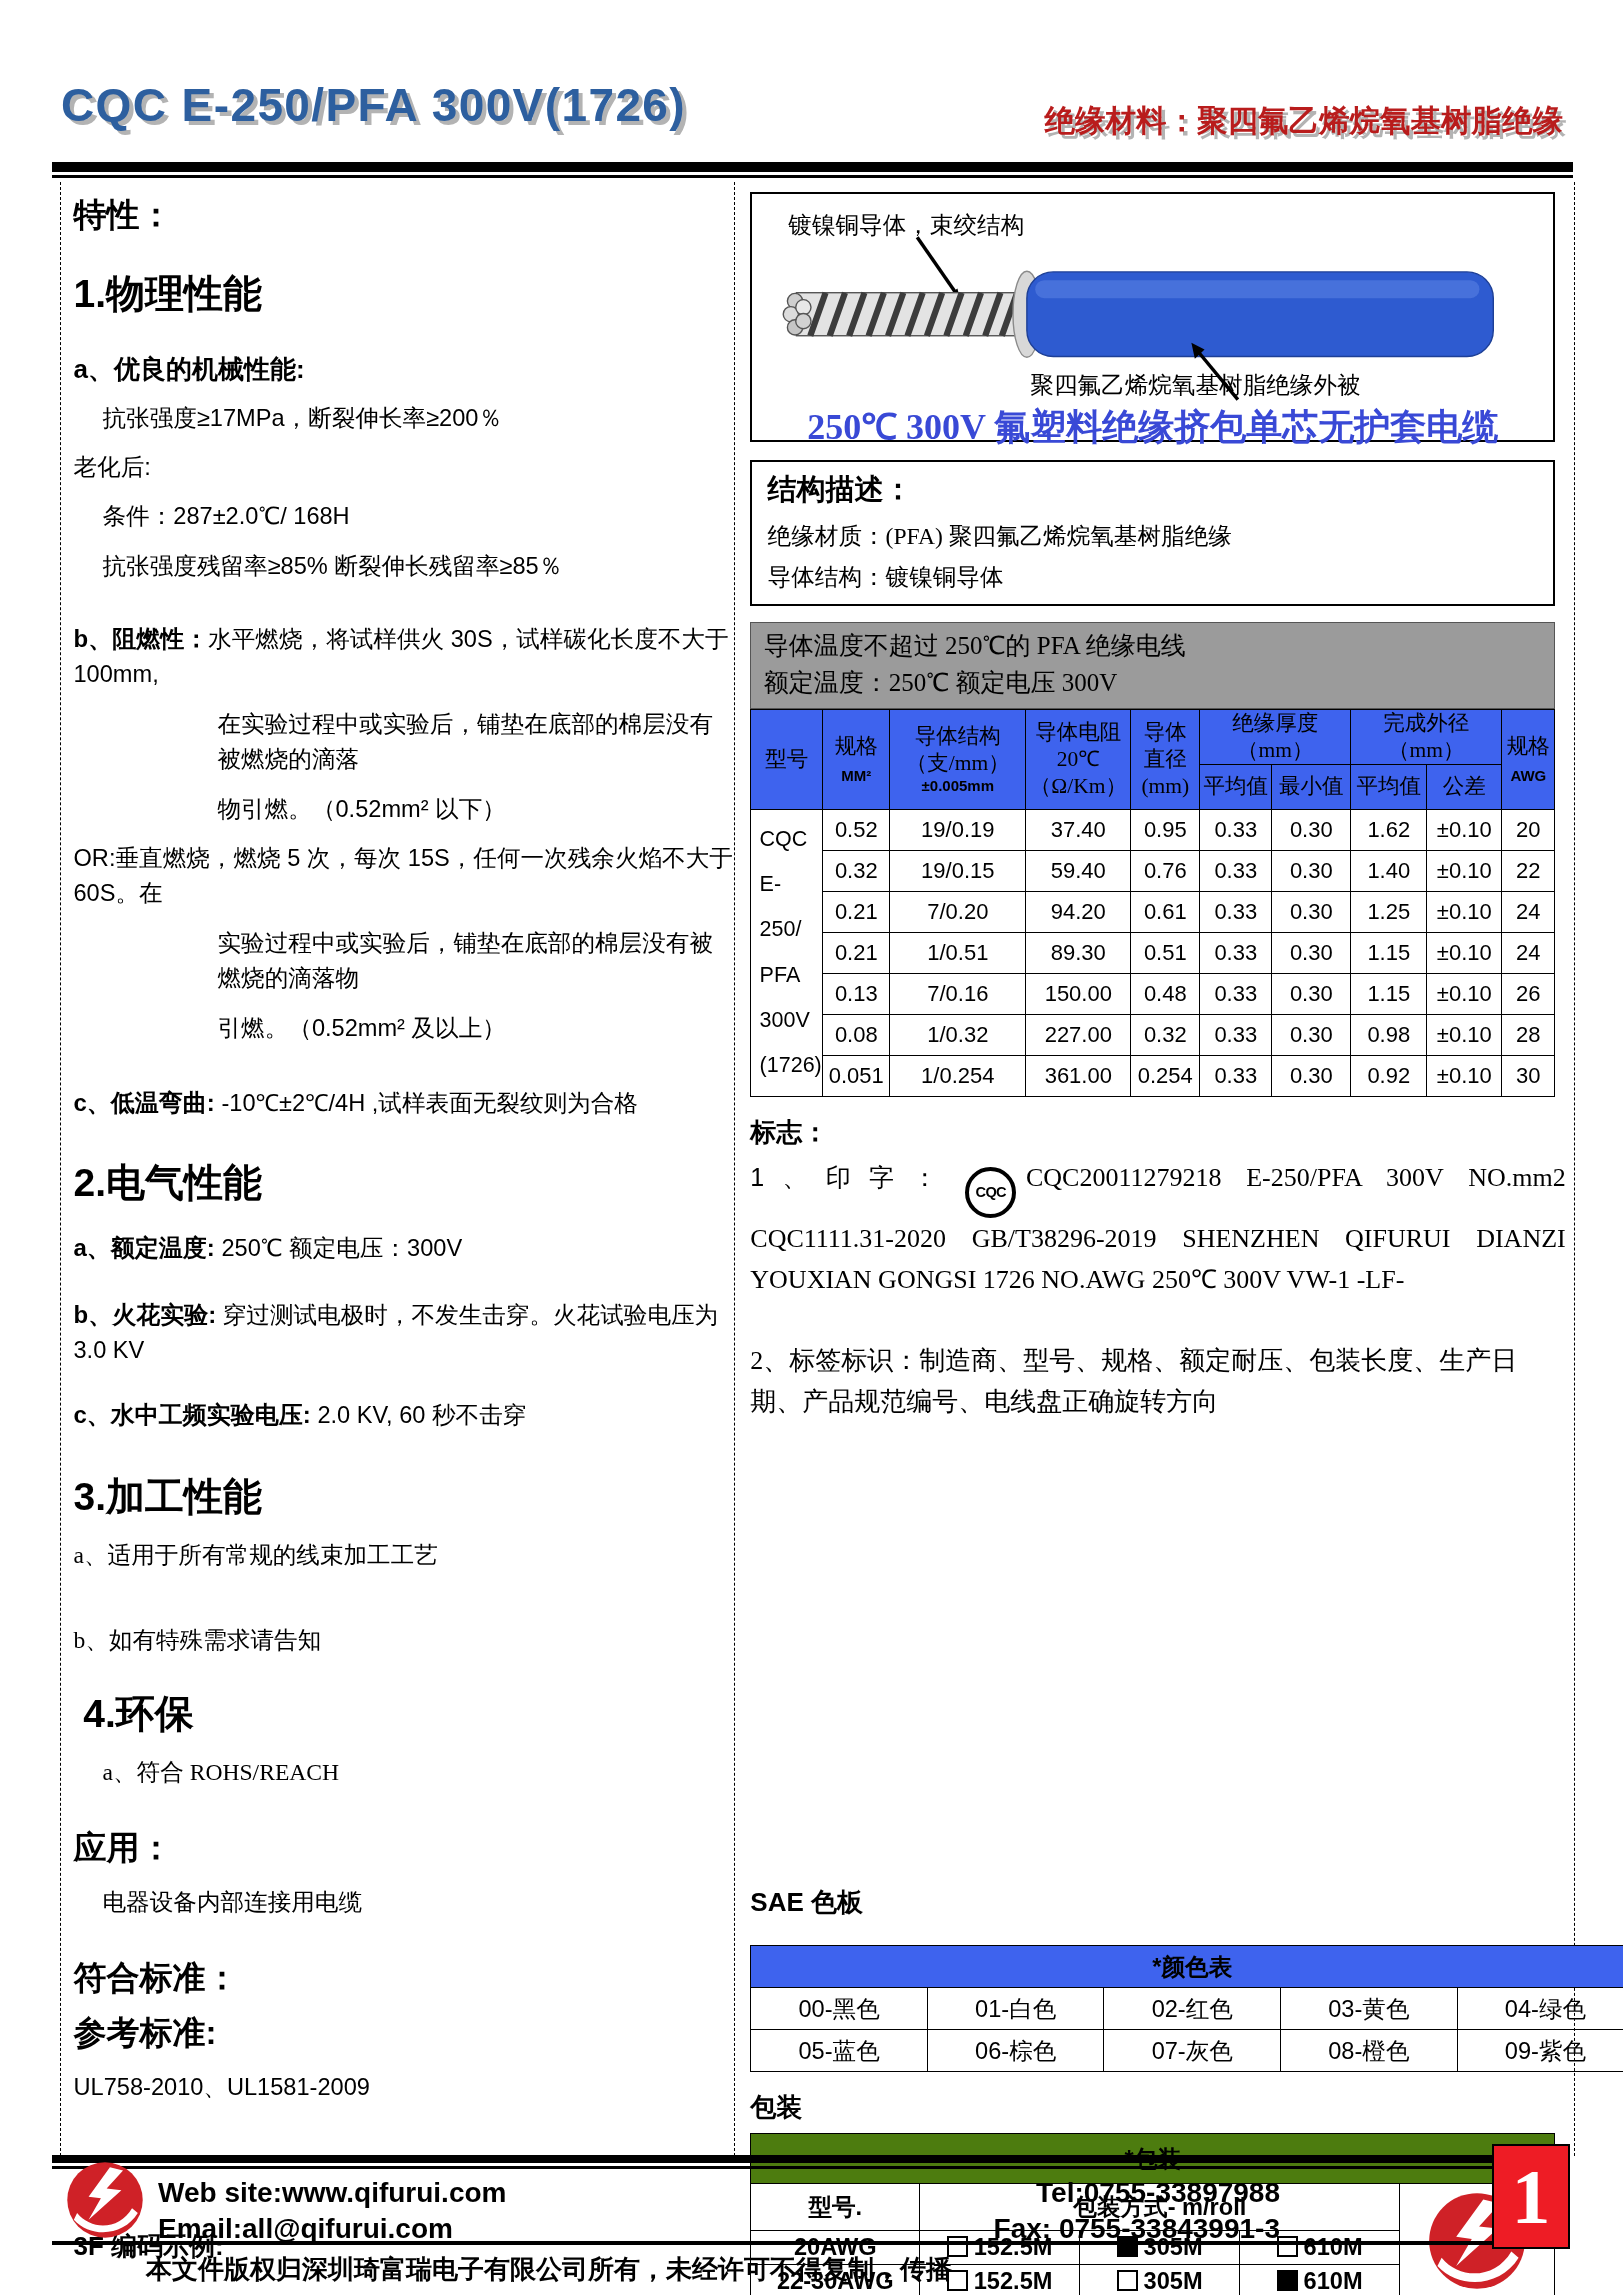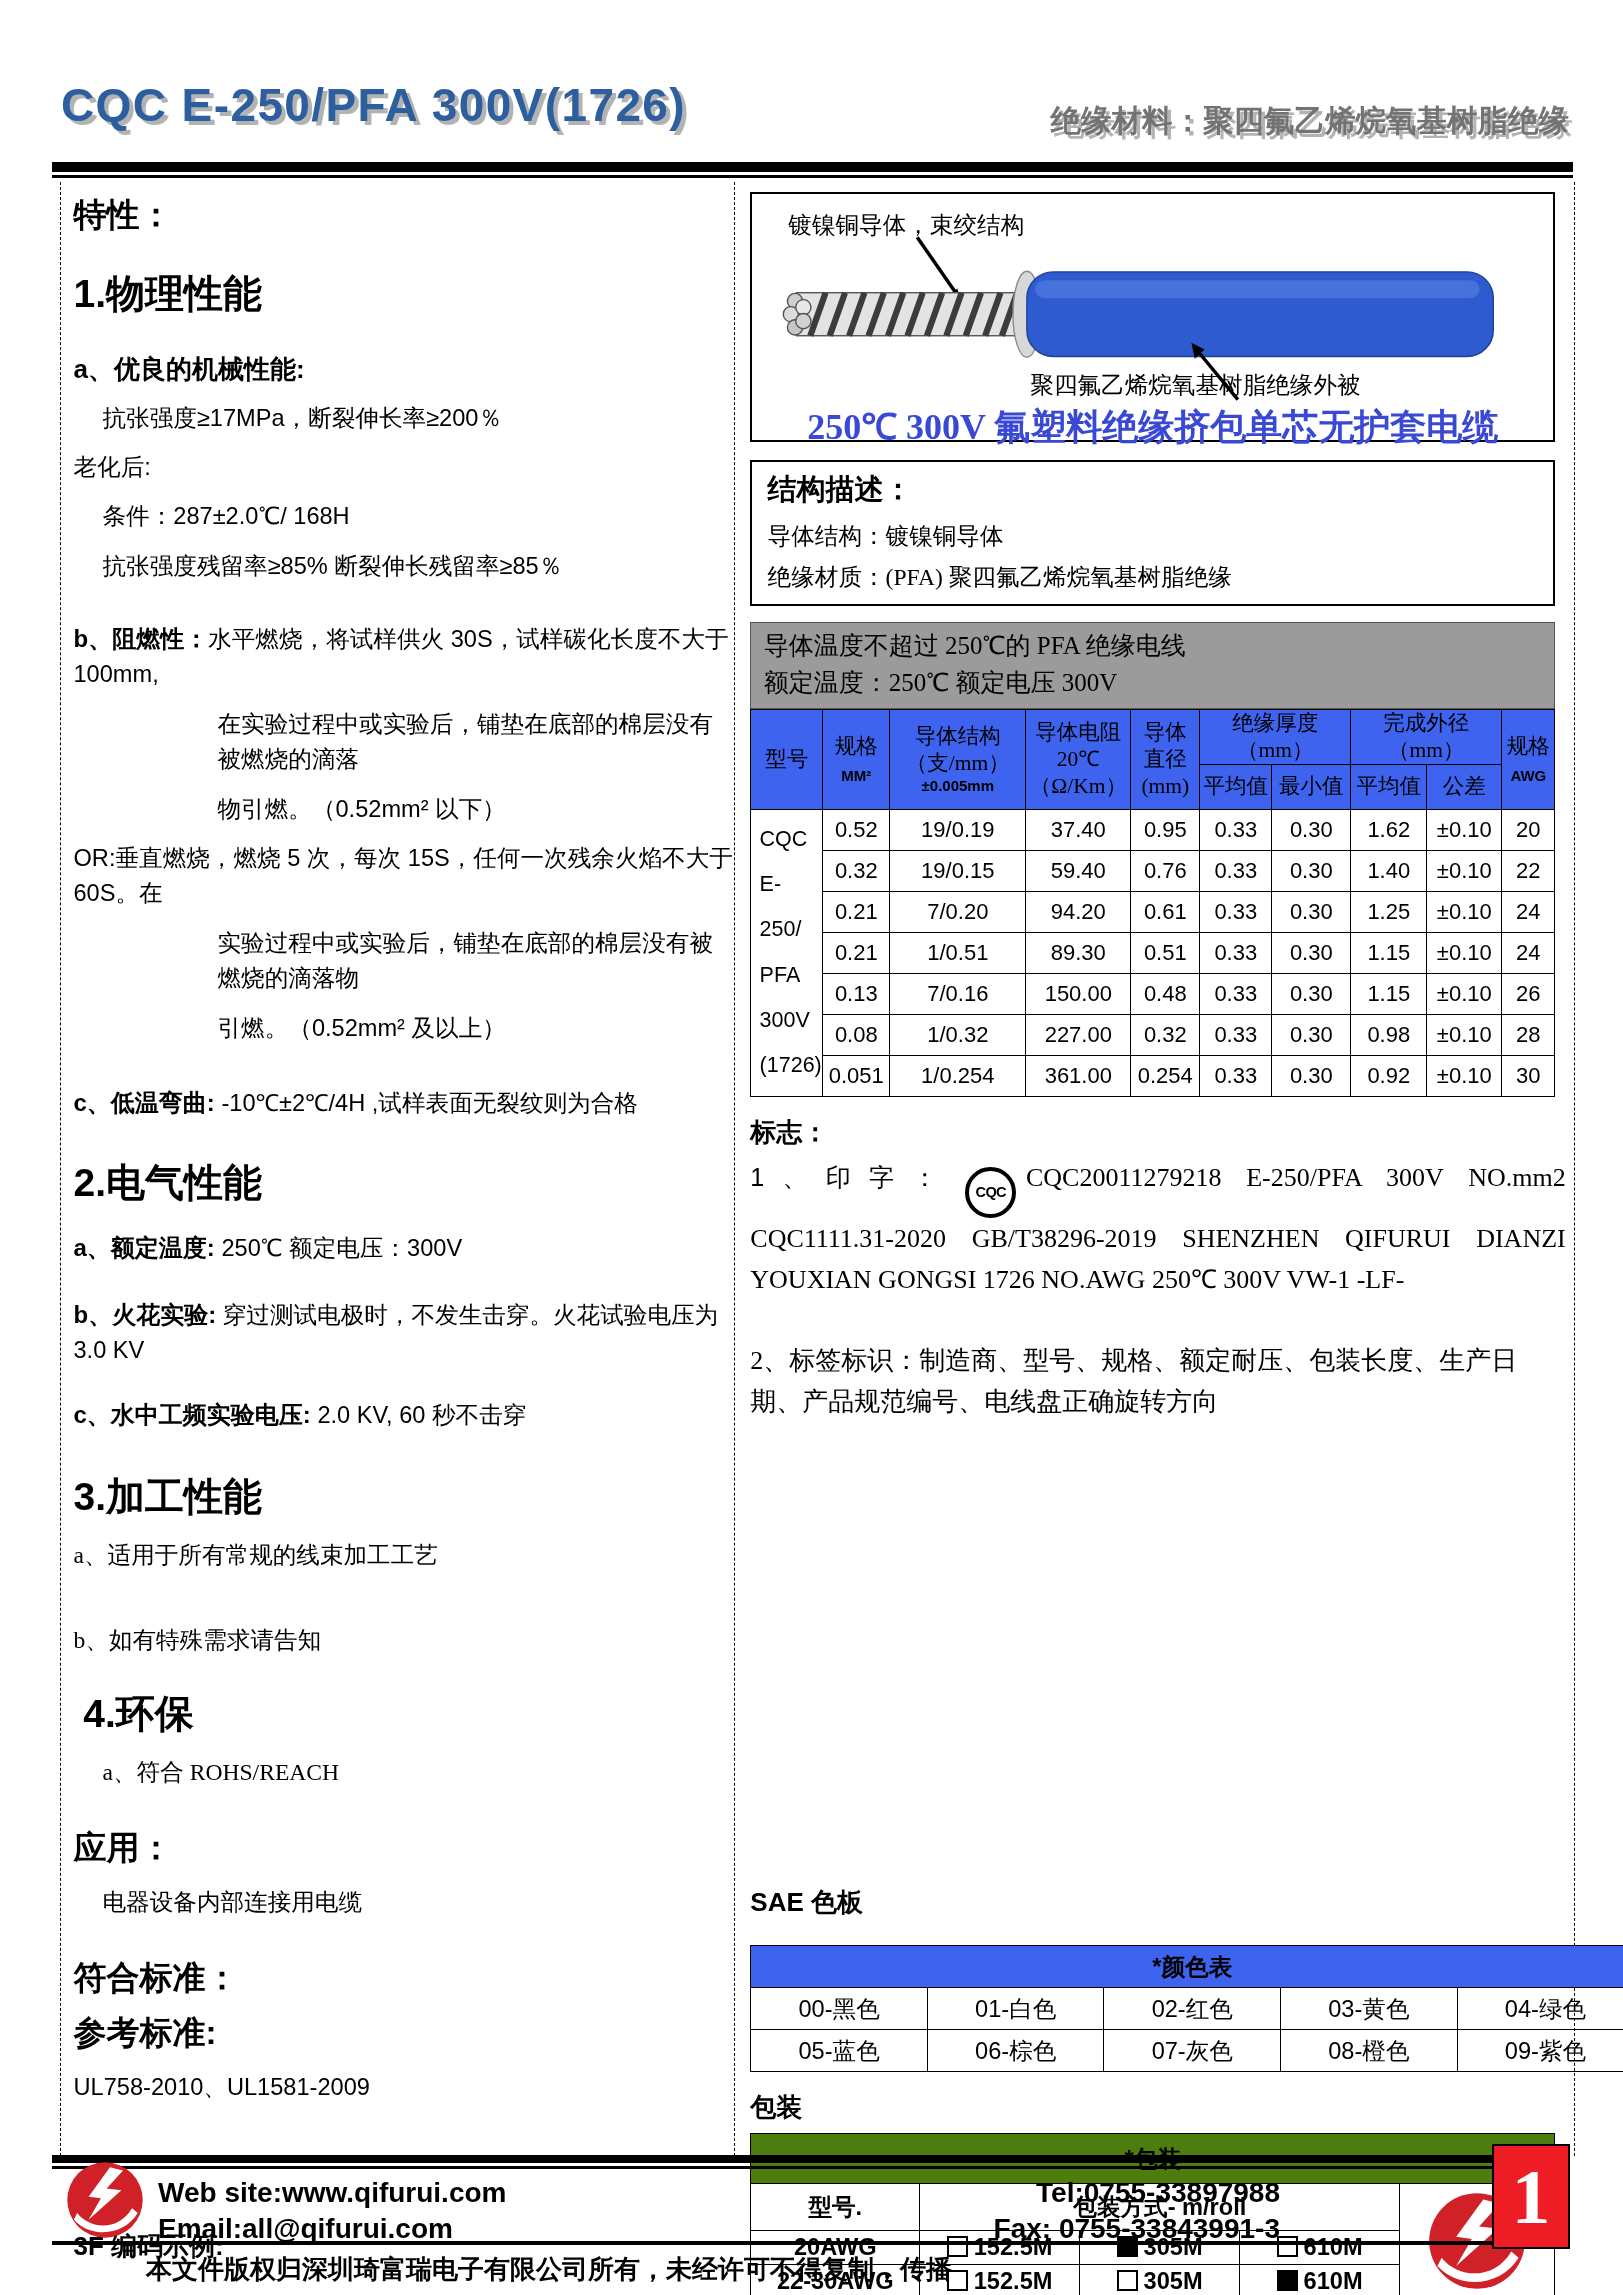--- a/index.html
+++ b/index.html
@@ -3,22 +3,22 @@
 <meta charset="utf-8">
 <style>
   html,body{margin:0;padding:0;background:#e8e8e8;}
   .page{position:relative;width:1623px;height:2295px;background:#fff;margin:0 auto;
         font-family:"Liberation Sans",sans-serif;color:#000;overflow:hidden;}
   .serif{font-family:"Liberation Serif",serif;}
 
   
   .hdr-title{position:absolute;left:61px;top:78px;font-size:46px;font-weight:bold;
              color:#2d5f9f;text-shadow:4.2px 4.2px 0 #b3b3b3;letter-spacing:1.4px;white-space:nowrap;}
-  .hdr-sub{position:absolute;right:54px;top:101px;font-size:30.5px;font-weight:bold;
-           color:#737373;text-shadow:3.5px 3.5px 0 #b3b3b3;white-space:nowrap;}
+  .hdr-sub{position:absolute;right:60px;top:101px;font-size:30.5px;font-weight:bold;
+           color:#b91c1c;text-shadow:3.5px 3.5px 0 #b3b3b3;white-space:nowrap;}
   .rule-thick{position:absolute;left:52px;width:1521px;top:162px;height:9.7px;background:#000;}
   .rule-thin{position:absolute;left:52px;width:1521px;top:175px;height:2.8px;background:#000;}
 
   
   .content{position:absolute;left:60px;top:182px;width:1513px;height:1974px;
            border-left:1.4px dashed #000;border-right:1.4px dashed #000;}
   .col-left{position:absolute;left:0;top:0;width:672px;height:100%;padding:0 0 0 12.5px;box-sizing:border-box;}
   .col-right{position:absolute;left:673px;top:0;width:840px;height:100%;
              border-left:1.4px dashed #000;box-sizing:border-box;padding:0 8.3px 0 15.3px;}
 
@@ -191,22 +191,22 @@
           <line x1="700" y1="296" x2="642" y2="226" stroke="#000" stroke-width="5"></line>
           <polygon points="633,214 652,224 638,237" fill="#000"></polygon>
         </svg>
         <div class="fig-label1">镀镍铜导体，束绞结构</div>
         <div class="fig-label2">聚四氟乙烯烷氧基树脂绝缘外被</div>
         <div class="fig-caption">250℃  300V 氟塑料绝缘挤包单芯无护套电缆</div>
       </div>
 
       <div class="struct-box">
         <div class="struct-head">结构描述：</div>
+        <div class="struct-line">绝缘材质：(PFA) 聚四氟乙烯烷氧基树脂绝缘</div>
         <div class="struct-line">导体结构：镀镍铜导体</div>
-        <div class="struct-line">绝缘材质：(PFA) 聚四氟乙烯烷氧基树脂绝缘</div>
       </div>
 
       <div class="banner">
         <div>导体温度不超过 250℃的 PFA 绝缘电线</div>
         <div>额定温度：250℃  额定电压 300V</div>
       </div>
 
       <table class="spec-table">
         <colgroup>
           <col style="width:72px">

